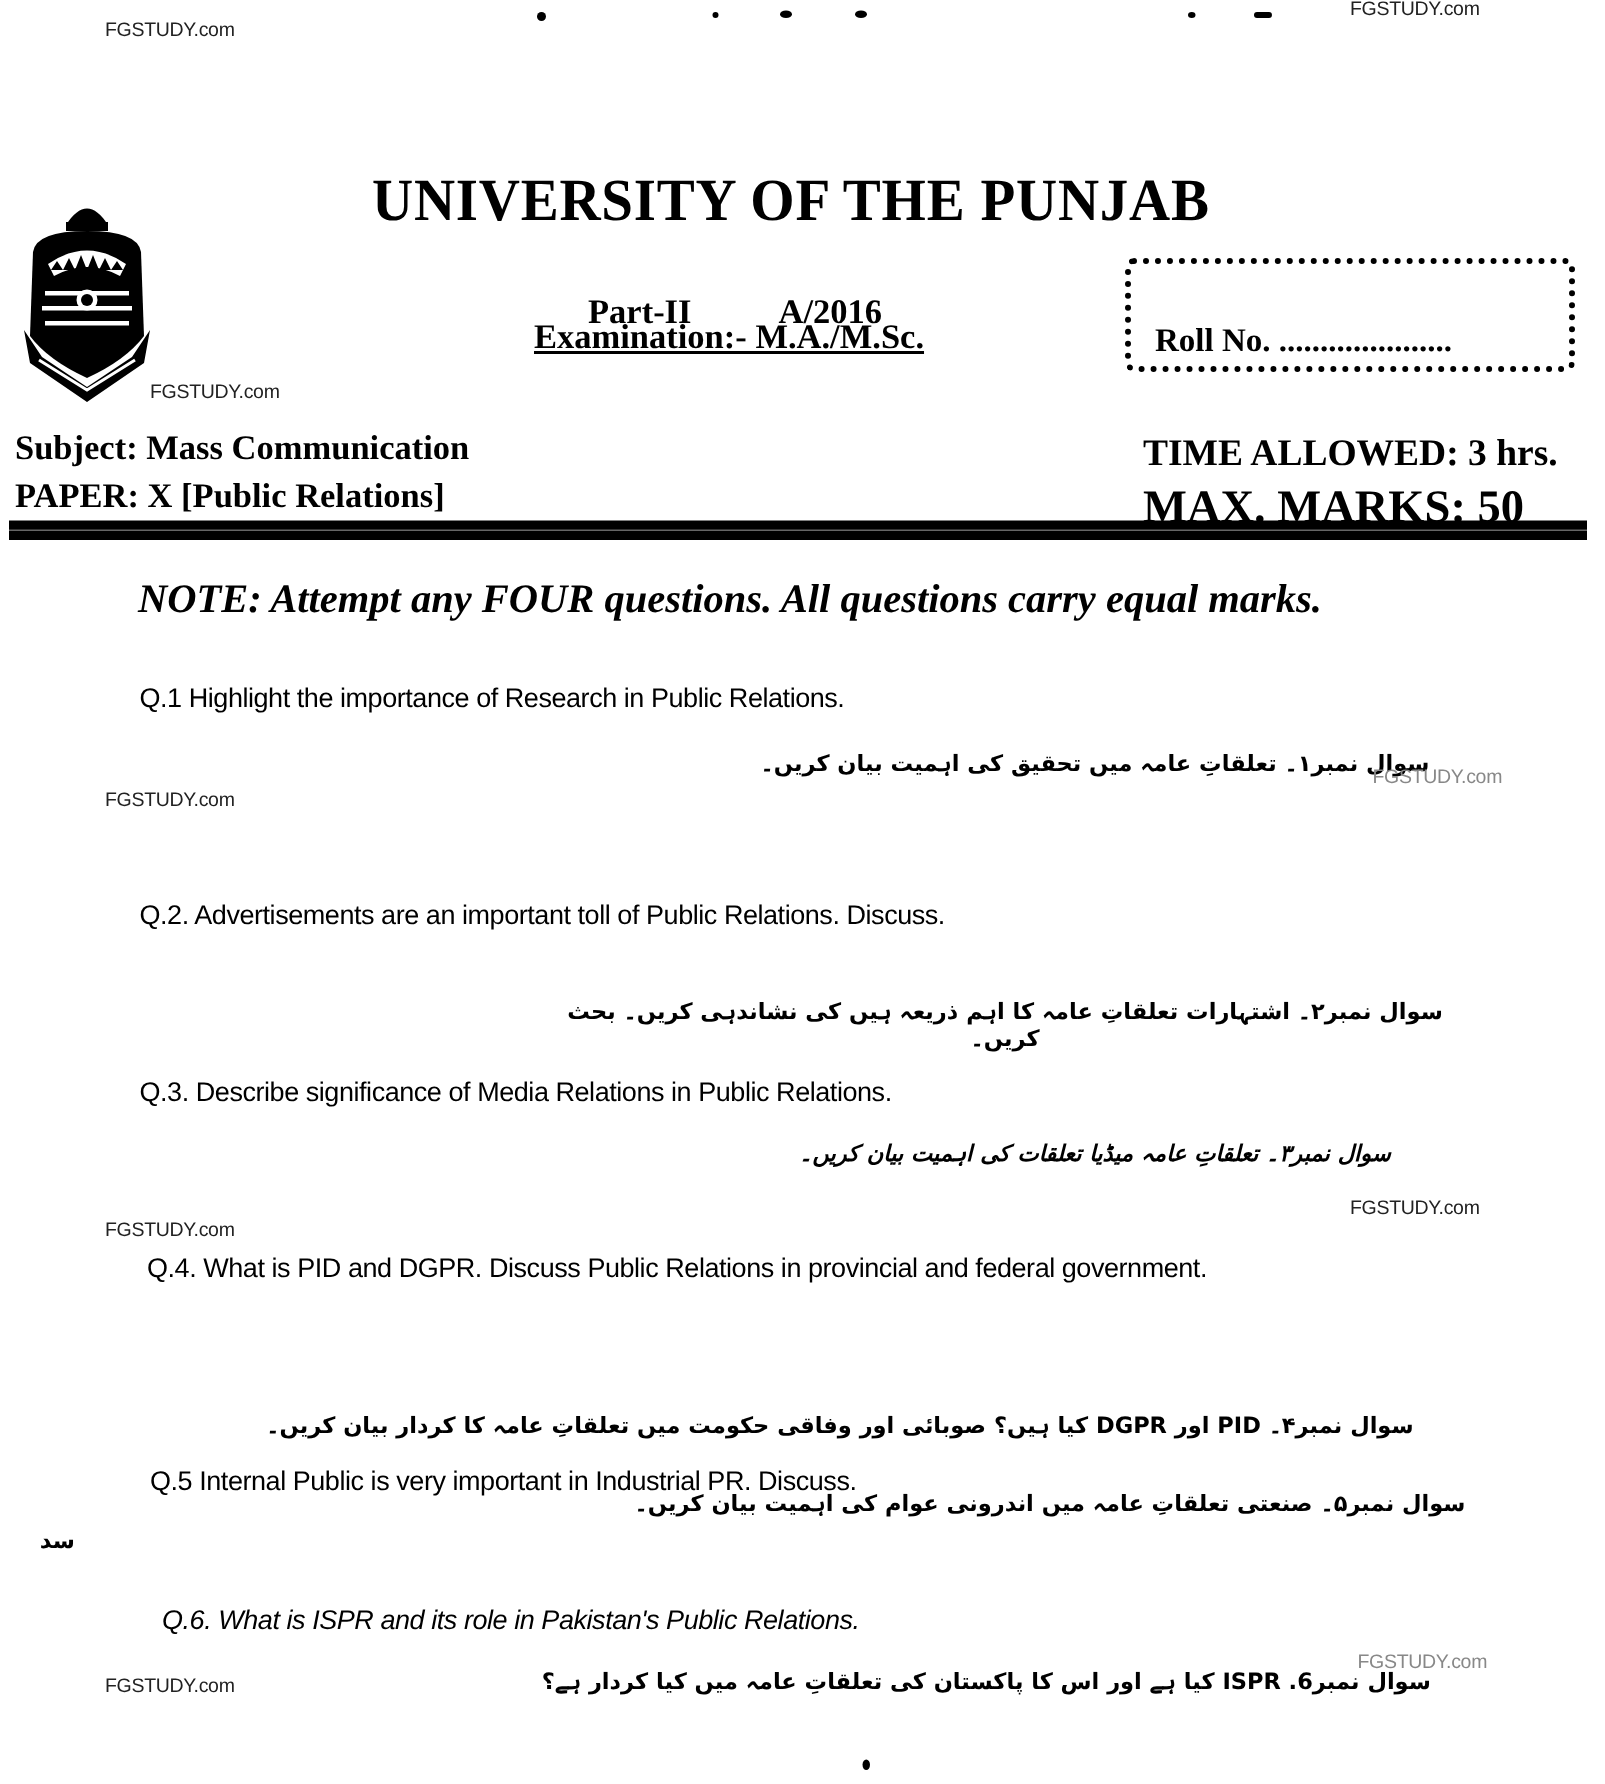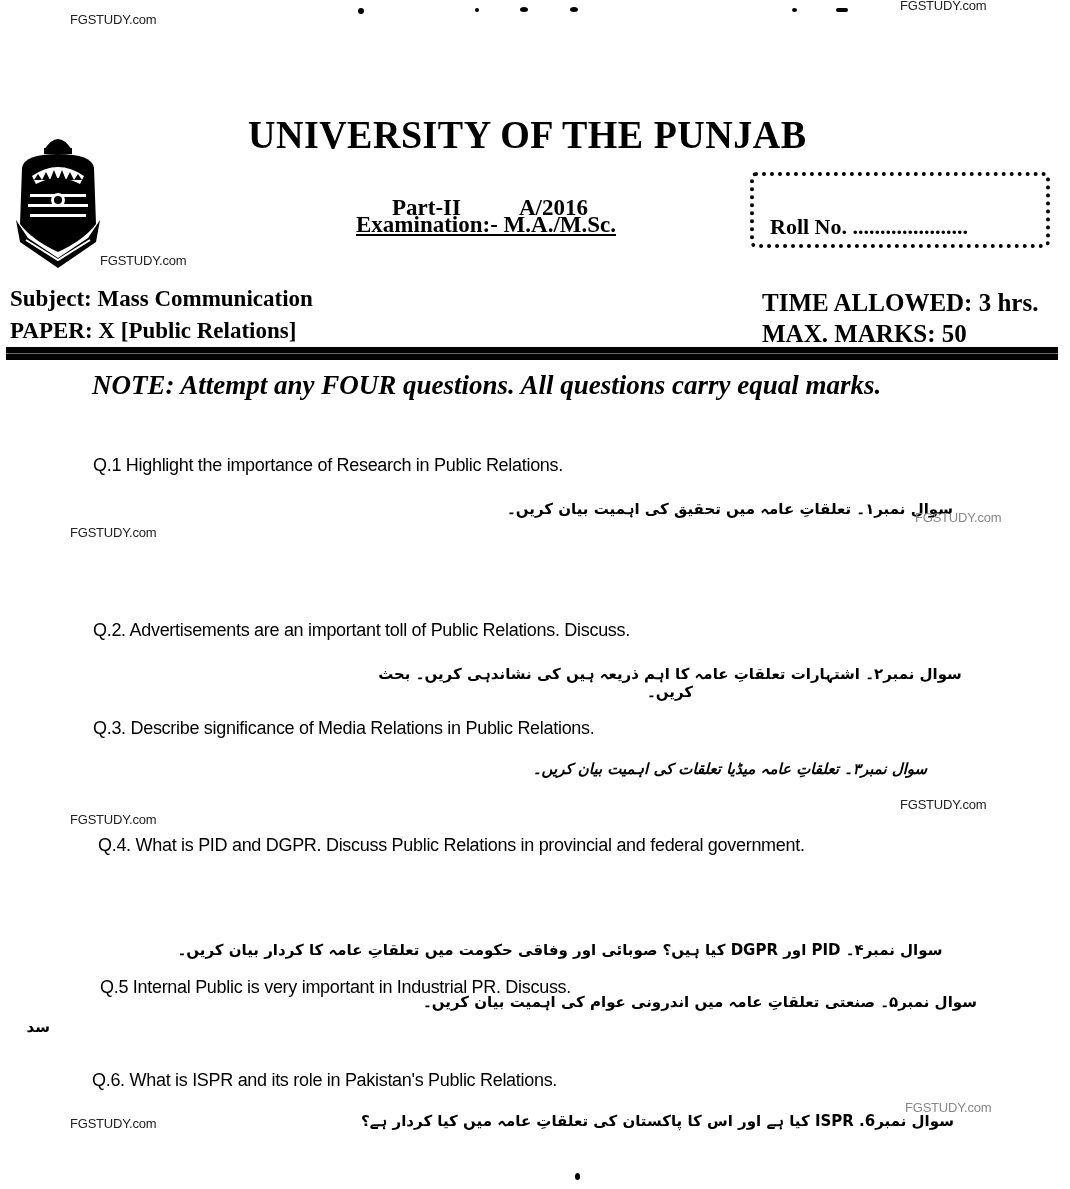--- a/index.html
+++ b/index.html
@@ -9,24 +9,24 @@
   .serif-b { font-family:"Liberation Serif", serif; font-weight:bold; }
   .title { left:248px; top:112px; font-size:38px; letter-spacing:0.5px; transform:scaleY(1.05); }
   .part { left:392px; top:183px; font-size:23px;margin-top:12px; }
   .part span { margin-right:58px; }
   .exam { left:356px; top:212px; font-size:23px; text-decoration:underline; }
   .roll-box { left:750px; top:172px; width:300px; height:76px; border:4px dotted #000; border-radius:6px; box-sizing:border-box; }
   .roll-label { left:770px; top:214px; font-size:22px; }
   .subject { left:10px; top:286px; font-size:23px; }
   .paper { left:10px; top:318px; font-size:23px; }
   .time { left:762px; top:289px; font-size:25px; }
-  .marks { left:762px; top:320px; font-size:25px; }
+  .marks { left:762px; top:320px; font-size:31px; }
   .rule { left:6px; top:347px; width:1052px; height:13px; background:#000; }
   .rule-gap { left:6px; top:353px; width:1052px; height:1px; background:#666; }
-  .note { left:92px; top:370px; font-size:27px; font-style:italic; font-family:"Liberation Serif", serif; font-weight:bold; }
+  .note { left:92px; top:384px; font-size:27px; font-style:italic; font-family:"Liberation Serif", serif; font-weight:bold; }
   .q { font-family:"Liberation Sans", sans-serif; font-size:18px; letter-spacing:-0.3px; }
   .u { font-family:"DejaVu Sans", sans-serif; font-size:15px; font-weight:bold; direction:rtl; text-align:center; }
   .dot { width:6px; height:6px; border-radius:50%; background:#000; }
   .logo { left:14px; top:128px; width:88px; height:142px; }
 </style>
 </head>
 <body>
 
 <div class="abs wm" style="left:70px;top:12px;">FGSTUDY.com</div>
 <div class="abs wm" style="left:900px;top:-2px;">FGSTUDY.com</div>
@@ -71,33 +71,33 @@
 <div class="abs rule"></div>
 <div class="abs rule-gap"></div>
 
 <div class="abs note">NOTE: Attempt any FOUR questions. All questions carry equal marks.</div>
 
 <div class="abs q" style="left:93px;top:455px;">Q.1 Highlight the importance of Research in Public Relations.</div>
 <div class="abs u" style="left:480px;width:500px;top:500px;">سوال نمبر۱۔   تعلقاتِ عامہ میں تحقیق کی اہمیت بیان کریں۔</div>
 <div class="abs wm" style="left:915px;top:510px;color:#888;">FGSTUDY.com</div>
 <div class="abs wm" style="left:70px;top:525px;">FGSTUDY.com</div>
 
-<div class="abs q" style="left:93px;top:620px;">Q.2. Advertisements are an important toll of Public Relations. Discuss.</div>
+<div class="abs q" style="left:93px;top:600px;">Q.2. Advertisements are an important toll of Public Relations. Discuss.</div>
 <div class="abs u" style="left:360px;width:620px;top:645px;margin-top:20px;">سوال نمبر۲۔ اشتہارات  تعلقاتِ عامہ کا اہم ذریعہ ہیں کی نشاندہی کریں۔ بحث کریں۔</div>
 
 <div class="abs q" style="left:93px;top:718px;">Q.3. Describe significance of Media Relations in Public Relations.</div>
 <div class="abs u" style="left:480px;width:500px;top:760px;font-style:italic;">سوال نمبر۳۔  تعلقاتِ عامہ میڈیا تعلقات کی اہمیت بیان کریں۔</div>
 <div class="abs wm" style="left:900px;top:797px;">FGSTUDY.com</div>
 <div class="abs wm" style="left:70px;top:812px;">FGSTUDY.com</div>
 
 <div class="abs q" style="left:98px;top:835px;">Q.4. What is PID and DGPR. Discuss Public Relations in provincial and federal government.</div>
 <div class="abs u" style="left:140px;width:840px;top:917px;margin-top:24px;">سوال نمبر۴۔  PID  اور  DGPR  کیا ہیں؟ صوبائی اور وفاقی حکومت میں تعلقاتِ عامہ کا کردار بیان کریں۔</div>
 
 <div class="abs q" style="left:100px;top:952px;margin-top:25px;">Q.5 Internal Public is very important in Industrial PR. Discuss.</div>
 <div class="abs u" style="left:420px;width:560px;top:993px;">سوال نمبر۵۔ صنعتی تعلقاتِ عامہ میں اندرونی عوام کی  اہمیت بیان کریں۔</div>
 <div class="abs u" style="left:10px;width:40px;top:1018px;text-align:right;">سد</div>
 
-<div class="abs q" style="left:92px;top:1070px;">Q.6. What is ISPR and its role in Pakistan's Public Relations.</div>
+<div class="abs q" style="left:108px;top:1070px;font-style:italic;">Q.6. What is ISPR and its role in Pakistan's Public Relations.</div>
 <div class="abs u" style="left:330px;width:655px;top:1112px;">سوال نمبر6.  ISPR  کیا ہے اور اس کا پاکستان کی تعلقاتِ عامہ میں کیا کردار ہے؟</div>
 <div class="abs wm" style="left:905px;top:1100px;color:#888;">FGSTUDY.com</div>
 <div class="abs wm" style="left:70px;top:1116px;">FGSTUDY.com</div>
 
 <div class="abs dot" style="left:575px;top:1173px;width:5px;height:7px;"></div>
 
 </body></html>

